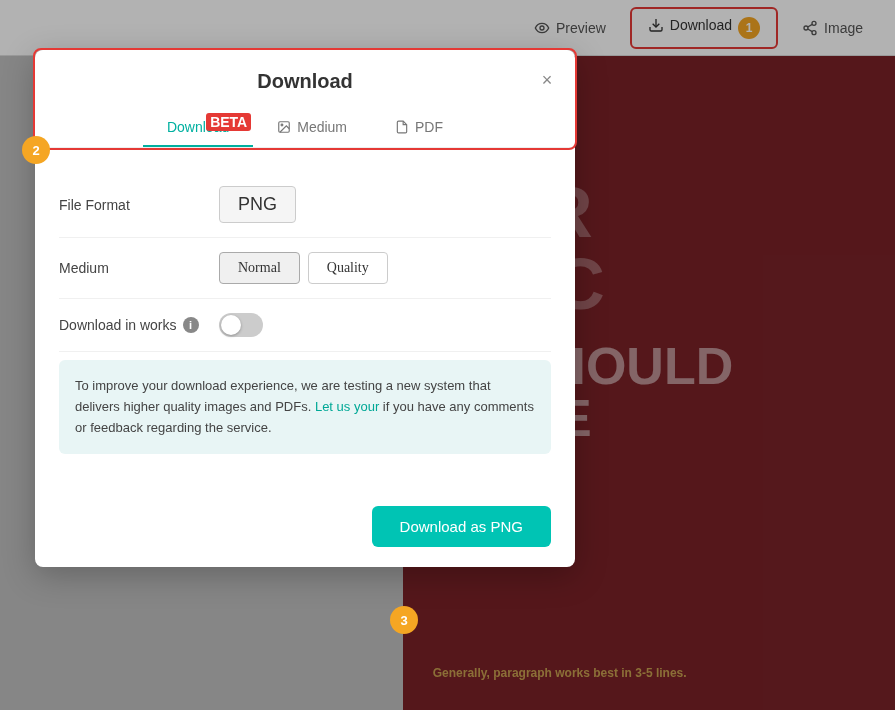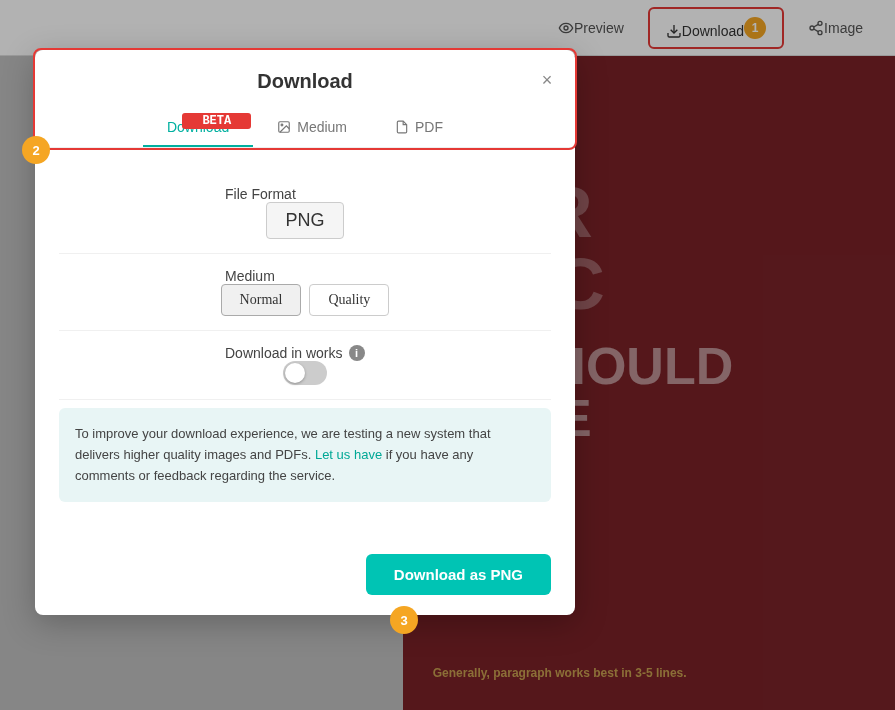--- a/index.html
+++ b/index.html
@@ -31,21 +31,22 @@
       display: flex;
       align-items: center;
       justify-content: flex-end;
       padding: 0 16px;
       gap: 8px;
       z-index: 10;
     }
 
     .nav-btn {
       display: flex;
-      align-items: flex-end;
+      align-items: flex-start;
+      gap: 6px;
       padding: 8px 16px;
       border-radius: 6px;
       font-size: 14px;
       font-weight: 500;
       cursor: pointer;
       border: none;
       background: transparent;
       color: #555;
     }
 
@@ -196,38 +197,36 @@
       color: #00b0a0;
       border-bottom: 2px solid #00b0a0;
     }
 
     .tab-beta {
       position: absolute;
       top: 4px;
       right: 2px;
       background: #e53935;
       color: #fff;
-      font-size: 12px;
+      font-size: 14px;
       font-weight: 700;
-      padding: 1px 20px;
+      padding: 1px 4px;
       border-radius: 3px;
-      font-family: Liberation Mono, monospace;
     }
 
     
     .dialog-body {
       padding: 24px;
     }
 
     .form-row {
       display: flex;
       align-items: center;
       padding: 14px 0;
       border-bottom: 1px solid #f0f0f0;
-      flex-direction: column;
     }
 
     .form-row:last-of-type {
       border-bottom: none;
     }
 
     .form-label {
       width: 160px;
       font-size: 14px;
       color: #444;
@@ -337,21 +336,21 @@
       gap: 10px;
     }
 
     .download-png-btn {
       padding: 12px 28px;
       background: #00c4b4;
       color: #fff;
       border: none;
       border-radius: 6px;
       font-size: 15px;
-      font-weight: 700;
+      font-weight: 400;
       cursor: pointer;
     }
 
     
     .step-badge {
       position: absolute;
       width: 28px;
       height: 28px;
       background: #f5a623;
       border-radius: 50%;
@@ -483,21 +482,21 @@
       </div>
       <div class="form-controls">
         <div class="toggle off">
           <div class="toggle-knob"></div>
         </div>
       </div>
     </div>
 
     <div class="info-banner">
       <span>To improve your download experience, we are testing a new system that delivers higher quality images and PDFs.</span>
-      <a href="#">Let us have</a>
+      <a href="#">Let us your</a>
       <span>if you have any comments or feedback regarding the service.</span>
     </div>
   </div>
 
   <div class="dialog-footer">
     <button class="download-png-btn">Download as PNG</button>
   </div>
 </div>
 
 <div class="step-badge step-3">3</div>

